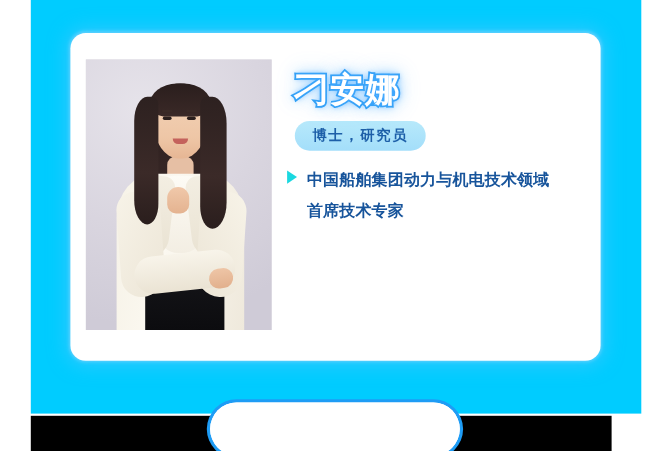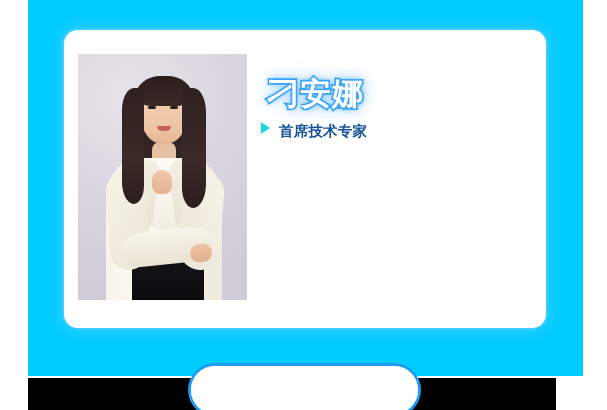--- a/index.html
+++ b/index.html
@@ -218,21 +218,21 @@
   }
 
   
   .name-wrap {
     position: relative;
     height: 44px;
   }
   .name {
     position: absolute;
     left: 8px;
-    top: 12px;
+    top: 0;
     font-size: 31px;
     font-weight: 700;
     letter-spacing: 1px;
     line-height: 44px;
     color: #ffffff;
     -webkit-text-stroke: 3.2px #2f9ff5;
     paint-order: stroke fill;
     text-shadow:
       0 0 5px rgba(70, 170, 255, 0.95),
       0 0 11px rgba(70, 170, 255, 0.7),
@@ -346,25 +346,27 @@
       <div class="p-mouth"></div>
       <div class="p-hand"></div>
     </div>
 
     <div class="info">
 
       <div class="name-wrap">
         <div class="name">刁安娜</div>
       </div>
 
+      <div class="badge">博士，研究员</div>
 
       <ul class="bullets">
 
         <li class="bullet-item">
           <span class="bullet-marker"></span>
+          <span class="bullet-line">中国船舶集团动力与机电技术领域</span>
           <span class="bullet-line">首席技术专家</span>
         </li>
 
 
       </ul>
     </div>
   </div>
 
   <div class="black-band"></div>
 

